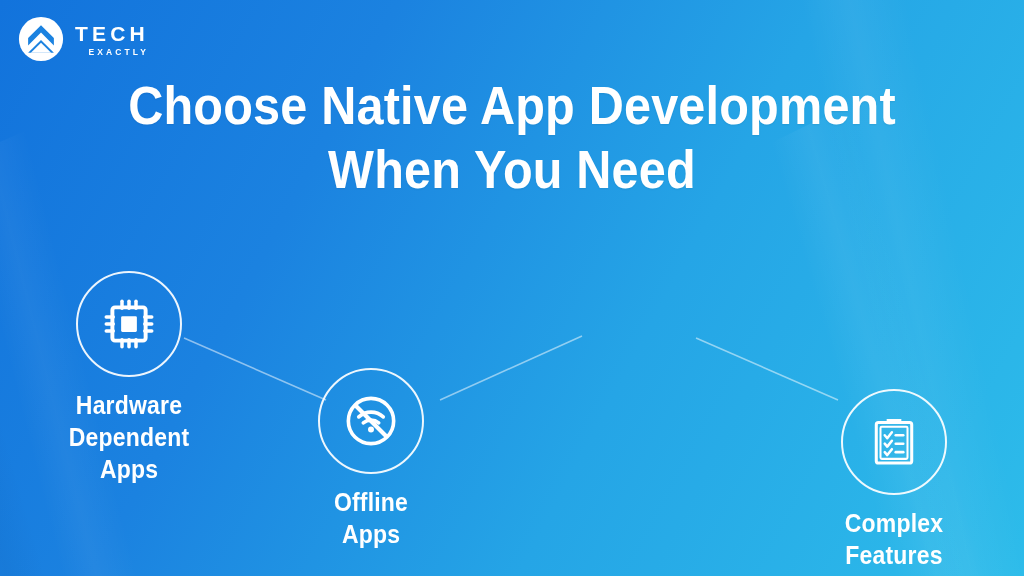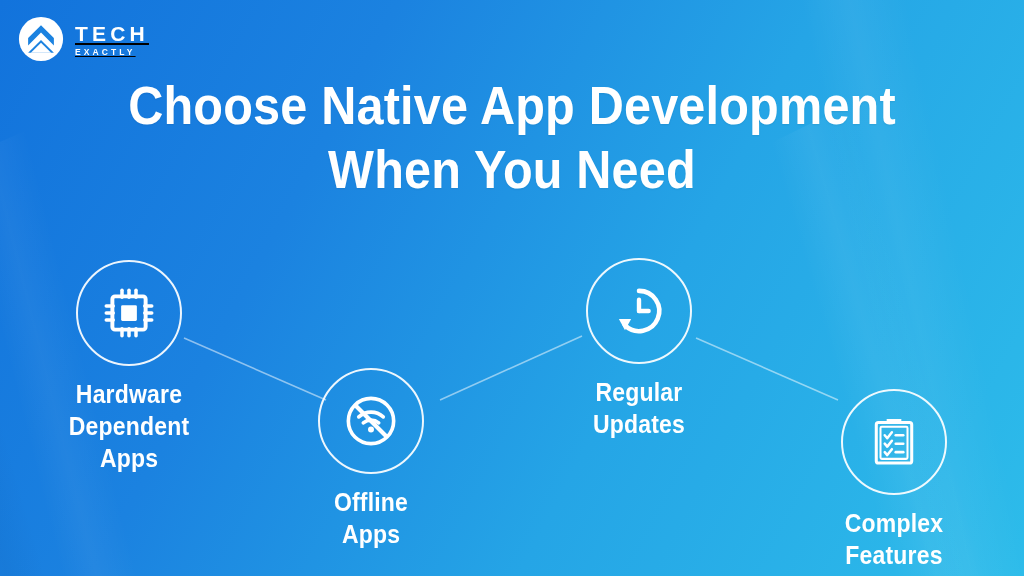--- a/index.html
+++ b/index.html
@@ -68,36 +68,36 @@
     width: 46px;
     height: 46px;
     display: block;
   }
   .logo-text {
     display: flex;
     flex-direction: column;
     justify-content: center;
     line-height: 1;
     padding-top: 2px;
-    text-decoration: underline;
   }
   .logo-top {
     color: #ffffff;
     font-size: 21px;
     font-weight: bold;
     letter-spacing: 4.2px;
     font-family: "Liberation Sans", sans-serif;
   }
   .logo-sub {
     color: #ffffff;
     font-size: 8.5px;
     font-weight: bold;
     letter-spacing: 3.1px;
     margin-top: 4px;
     font-family: "Liberation Sans", sans-serif;
+    text-align: right;
   }
 
   
   #headline {
     position: absolute;
     left: 0;
     right: 0;
     top: 74px;
     text-align: center;
     color: #ffffff;
@@ -179,21 +179,21 @@
     <span class="hl-line">Choose Native App Development</span>
     <span class="hl-line">When You Need</span>
   </div>
 
   <svg id="connectors">
     <line x1="184" y1="338" x2="326" y2="400" stroke="rgba(255,255,255,0.5)" stroke-width="1.6"></line>
     <line x1="440" y1="400" x2="582" y2="336" stroke="rgba(255,255,255,0.5)" stroke-width="1.6"></line>
     <line x1="696" y1="338" x2="838" y2="400" stroke="rgba(255,255,255,0.5)" stroke-width="1.6"></line>
   </svg>
 
-  <div class="node" style="left:129px; top:260px;">
+  <div class="node" style="left:129px; top:271px;">
     <div class="node-circle">
       <svg width="56" height="56" viewBox="0 0 64 64">
         <g fill="none" stroke="#ffffff" stroke-width="4" stroke-linecap="round">
           <line x1="24" y1="6" x2="24" y2="14"></line>
             <line x1="32" y1="6" x2="32" y2="14"></line>
             <line x1="40" y1="6" x2="40" y2="14"></line>
           <line x1="24" y1="50" x2="24" y2="58"></line>
             <line x1="32" y1="50" x2="32" y2="58"></line>
             <line x1="40" y1="50" x2="40" y2="58"></line>
           <line x1="6" y1="24" x2="14" y2="24"></line>
@@ -225,36 +225,20 @@
         <circle cx="32" cy="41.5" r="3.3" fill="#ffffff"></circle>
         <line x1="15.5" y1="15.5" x2="48.5" y2="48.5" stroke="#ffffff" stroke-width="4.6" stroke-linecap="round"></line>
       </svg>
     </div>
     <div class="node-label">
       <span>Offline</span>
       <span>Apps</span>
     </div>
   </div>
 
-  <div class="node" style="left:639px; top:258px;">
-    <div class="node-circle">
-      <svg width="56" height="56" viewBox="0 0 64 64">
-        <path d="M32 9 A23 23 0 1 1 15.8 48.2" fill="none" stroke="#ffffff" stroke-width="5.2" stroke-linecap="round"></path>
-        <polygon points="9,41 23,41 16,54" fill="#ffffff"></polygon>
-        <g fill="none" stroke="#ffffff" stroke-width="5" stroke-linecap="round">
-          <line x1="32" y1="19" x2="32" y2="32"></line>
-          <line x1="32" y1="32" x2="43" y2="32"></line>
-        </g>
-      </svg>
-    </div>
-    <div class="node-label">
-      <span>Regular</span>
-      <span>Updates</span>
-    </div>
-  </div>
 
   <div class="node" style="left:894px; top:389px;">
     <div class="node-circle">
       <svg width="54" height="54" viewBox="0 0 64 64">
         <rect x="11" y="9" width="42" height="48" rx="2.5" fill="none" stroke="#ffffff" stroke-width="3.6"></rect>
         <rect x="16" y="14" width="32" height="38" rx="1.5" fill="none" stroke="#ffffff" stroke-width="2.4"></rect>
         <path d="M25 9 L25 6.5 L39 6.5 L39 9" fill="none" stroke="#ffffff" stroke-width="3.4" stroke-linecap="round"></path>
         <g fill="none" stroke="#ffffff" stroke-width="3" stroke-linecap="round" stroke-linejoin="round">
           <polyline points="21,24 24,27.5 29.5,20.5"></polyline>
           <polyline points="21,34 24,37.5 29.5,30.5"></polyline>

